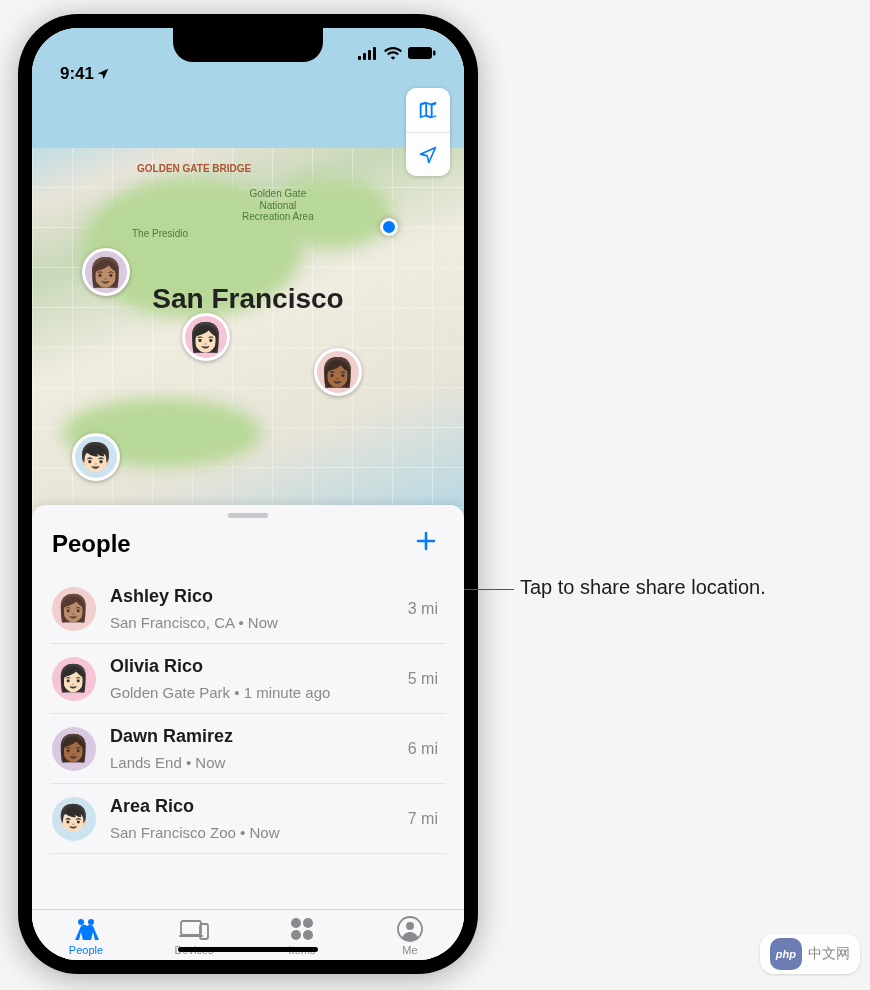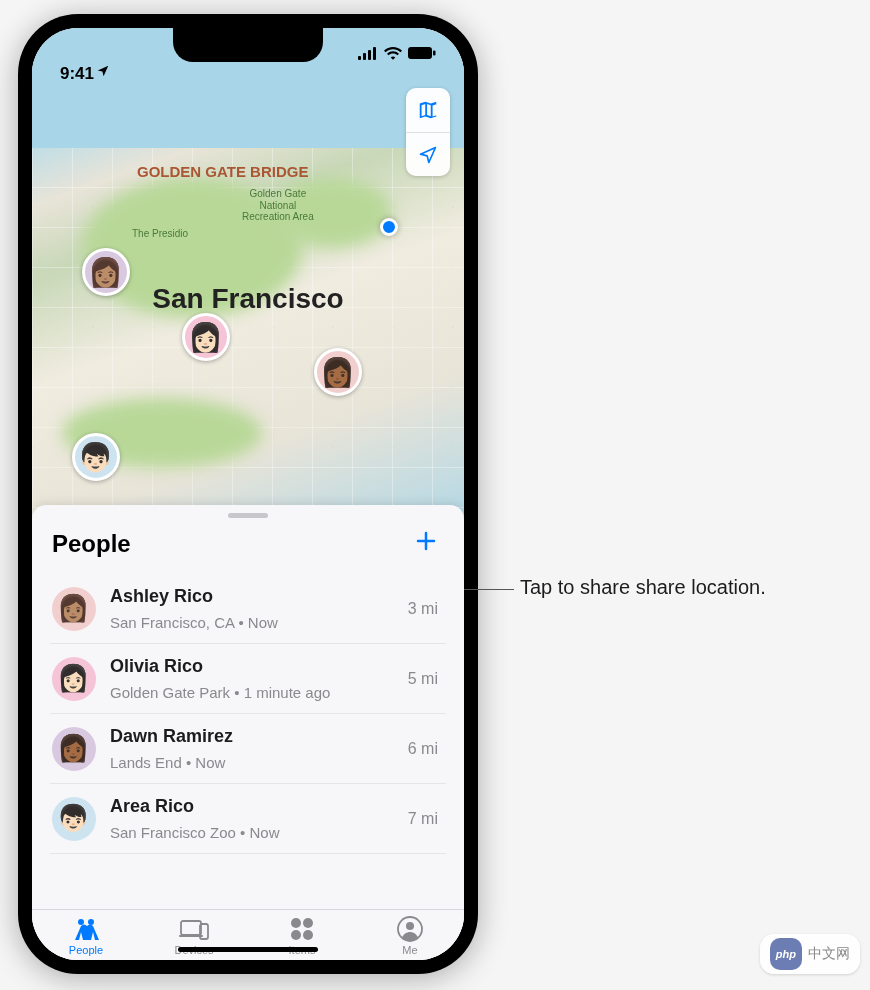--- a/index.html
+++ b/index.html
@@ -46,21 +46,21 @@
     top: 0; left: 0; right: 0;
     height: 50px;
     display: flex;
     justify-content: space-between;
     align-items: center;
     padding: 0 28px;
     z-index: 40;
     font-weight: 600;
     font-size: 17px;
   }
-  .status-left { display: flex; align-items: flex-start; gap: 2px; margin-top: 41px; }
+  .status-left { display: flex; align-items: center; gap: 2px; margin-top: 41px; }
   .status-right { display: flex; align-items: center; gap: 6px; }
   .map-area {
     position: absolute;
     top: 0; left: 0; right: 0;
     height: 560px;
     background: linear-gradient(160deg, #a8d5e8 0%, #b8dce8 15%, #e8e4d8 25%, #c8d8b8 35%, #f0ece0 50%, #e8e4d8 70%, #a8d5e8 95%);
     overflow: hidden;
   }
   .map-area::before {
     content: "";
@@ -91,21 +91,21 @@
     position: absolute;
     font-size: 10px;
     color: #4a7a3a;
     font-weight: 500;
     text-align: center;
     line-height: 1.15;
     z-index: 8;
   }
   .map-poi-bridge {
     position:absolute;
-    font-size:15px;
+    font-size:10px;
     color:#aa5533;
     font-weight:600;
     text-align:center;
     z-index:8;
   }
   .map-controls {
     position: absolute;
     top: 60px; right: 14px;
     width: 44px;
     background: rgba(255,255,255,0.95);

